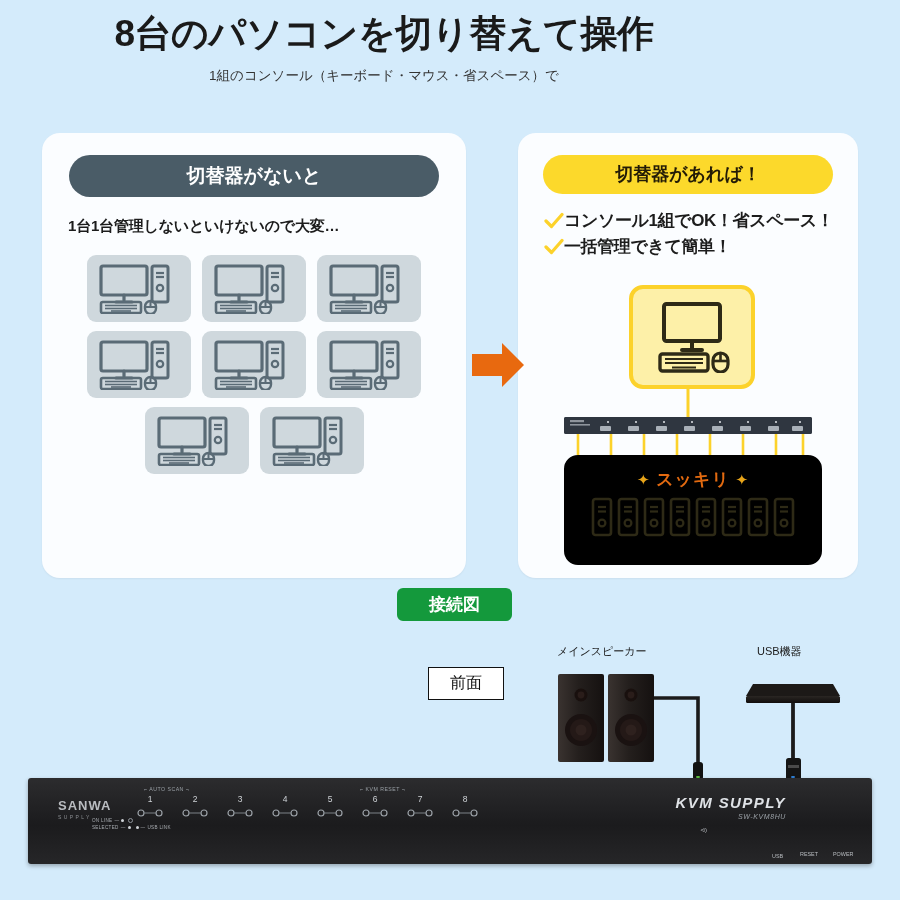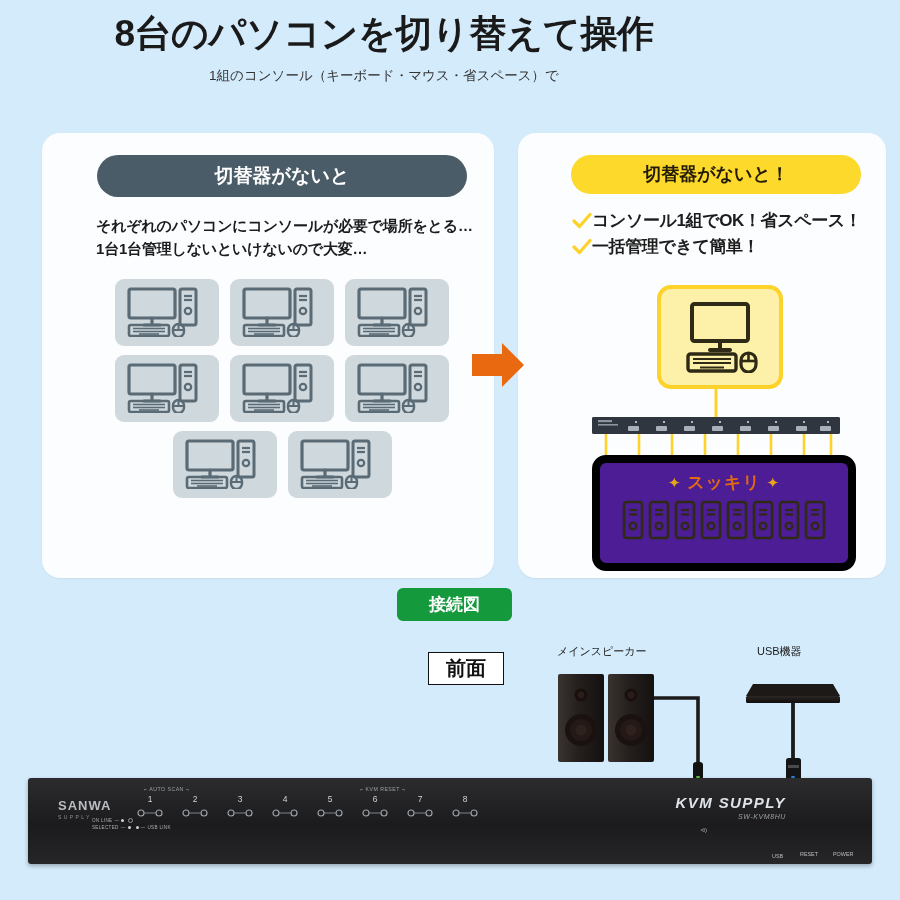--- a/index.html
+++ b/index.html
@@ -22,21 +22,20 @@
     line-height:1.65;font-weight:normal;
   }
 
   
   .cards{
     position:absolute;top:133px;left:0;width:900px;height:445px;
   }
   .card{
     position:absolute;top:0;background:#fbfdff;border-radius:18px;
     box-shadow:0 1px 2px rgba(0,0,0,.05);
-    padding-left:28px;
   }
   .card-left{left:42px;width:424px;height:445px;}
   .card-right{left:518px;width:340px;height:445px;}
 
   .pill{
     margin:22px auto 0 auto;border-radius:40px;text-align:center;
     font-weight:bold;line-height:1;
   }
   .pill-dark{
     width:370px;padding:11px 0 12px;background:#4a5c67;color:#fff;font-size:19px;
@@ -77,21 +76,21 @@
     position:absolute;left:111px;top:0;width:118px;height:96px;
     background:#fdf0a8;border:4px solid #fcd22b;border-radius:14px;
     display:flex;align-items:center;justify-content:center;
   }
   .kvmbar{
     position:absolute;left:46px;top:132px;width:248px;height:17px;
     background:#2f3640;border-radius:2px;overflow:hidden;
   }
   .pcbox{
     position:absolute;left:46px;top:170px;width:248px;height:100px;
-    background:#4c1d95;border:8px solid #000000;border-radius:14px;
+    background:#000000;border:5px solid #000000;border-radius:14px;
   }
   .sukkiri{
     text-align:center;margin-top:8px;font-size:17px;font-weight:bold;
     color:#e36a10;letter-spacing:1px;
   }
   .towers{display:flex;justify-content:center;gap:4px;margin-top:6px;}
 
   
   .badge-green{
     position:absolute;left:397px;top:588px;width:115px;height:33px;
@@ -101,23 +100,23 @@
 
   
   .conn{position:absolute;left:0;top:636px;width:900px;height:140px;}
   .lbl{
     position:absolute;font-size:11px;color:#1b1b1b;font-weight:normal;
     white-space:nowrap;
   }
   .lbl-speaker{left:557px;top:8px;}
   .lbl-usb{left:757px;top:8px;}
   .front-box{
-    position:absolute;left:428px;top:16px;width:74px;height:31px;
-    border:1.6px solid #111;background:#fff;color:#111;font-size:20px;
-    font-weight:bold;display:flex;align-items:center;justify-content:center;
+    position:absolute;left:428px;top:31px;width:74px;height:31px;
+    border:1.6px solid #111;background:#fff;color:#111;font-size:16px;
+    font-weight:normal;display:flex;align-items:center;justify-content:center;
   }
 
   
   .device{
     position:absolute;left:28px;top:778px;width:844px;height:86px;
     background:linear-gradient(180deg,#2c2c2e 0%,#1b1b1d 55%,#262628 100%);
     border-radius:3px;box-shadow:0 2px 4px rgba(0,0,0,.3);
     overflow:hidden;
   }
   .dev-logo{position:absolute;left:30px;top:20px;color:#b9bcc0;}
@@ -152,21 +151,20 @@
       <span>1組のコンソール（キーボード・マウス・省スペース）で</span><br>
     </p>
   </div>
 
   <div class="cards">
 
     <div class="card card-left">
       <div class="pill pill-dark">切替器がないと</div>
 
       <div class="lead">
-        <div>それぞれのパソコンにコンソールが必要で場所をとる…</div>
         <div>1台1台管理しないといけないので大変…</div>
       </div>
 
       <div class="pcgrid">
         <div class="pcrow">
           <div class="pctile">
               <svg width="82" height="50" viewBox="0 0 82 50">
   <rect x="3" y="2" width="46" height="29" rx="2" fill="none" stroke="#5a6b76" stroke-width="3.2"></rect>
   <path d="M26 31 L26 36 M18 38 L34 38" stroke="#5a6b76" stroke-width="3.2" stroke-linecap="round"></path>
   <rect x="54" y="2" width="16" height="36" rx="2" fill="none" stroke="#5a6b76" stroke-width="3"></rect>
@@ -319,21 +317,21 @@
   <rect x="47" y="37" width="11" height="13" rx="5.5" fill="none" stroke="#5a6b76" stroke-width="2.4"></rect>
   <line x1="52.5" y1="37" x2="52.5" y2="43" stroke="#5a6b76" stroke-width="2"></line>
   <line x1="47" y1="43" x2="58" y2="43" stroke="#5a6b76" stroke-width="2"></line>
 </svg>
             </div>
         </div>
       </div>
     </div>
 
     <div class="card card-right">
-      <div class="pill pill-yellow">切替器がないと！</div>
+      <div class="pill pill-yellow">切替器があれば！</div>
 
       <div class="checks">
         <div class="check-row">
           <svg class="check-mark" viewBox="0 0 20 18">
             <path d="M2 9 L7.5 14.5 L18 2.5" fill="none" stroke="#fcd22b" stroke-width="3.2" stroke-linecap="round" stroke-linejoin="round"></path>
           </svg>
           <span class="check-txt">コンソール1組でOK！省スペース！</span>
         </div>
         <div class="check-row">
           <svg class="check-mark" viewBox="0 0 20 18">

